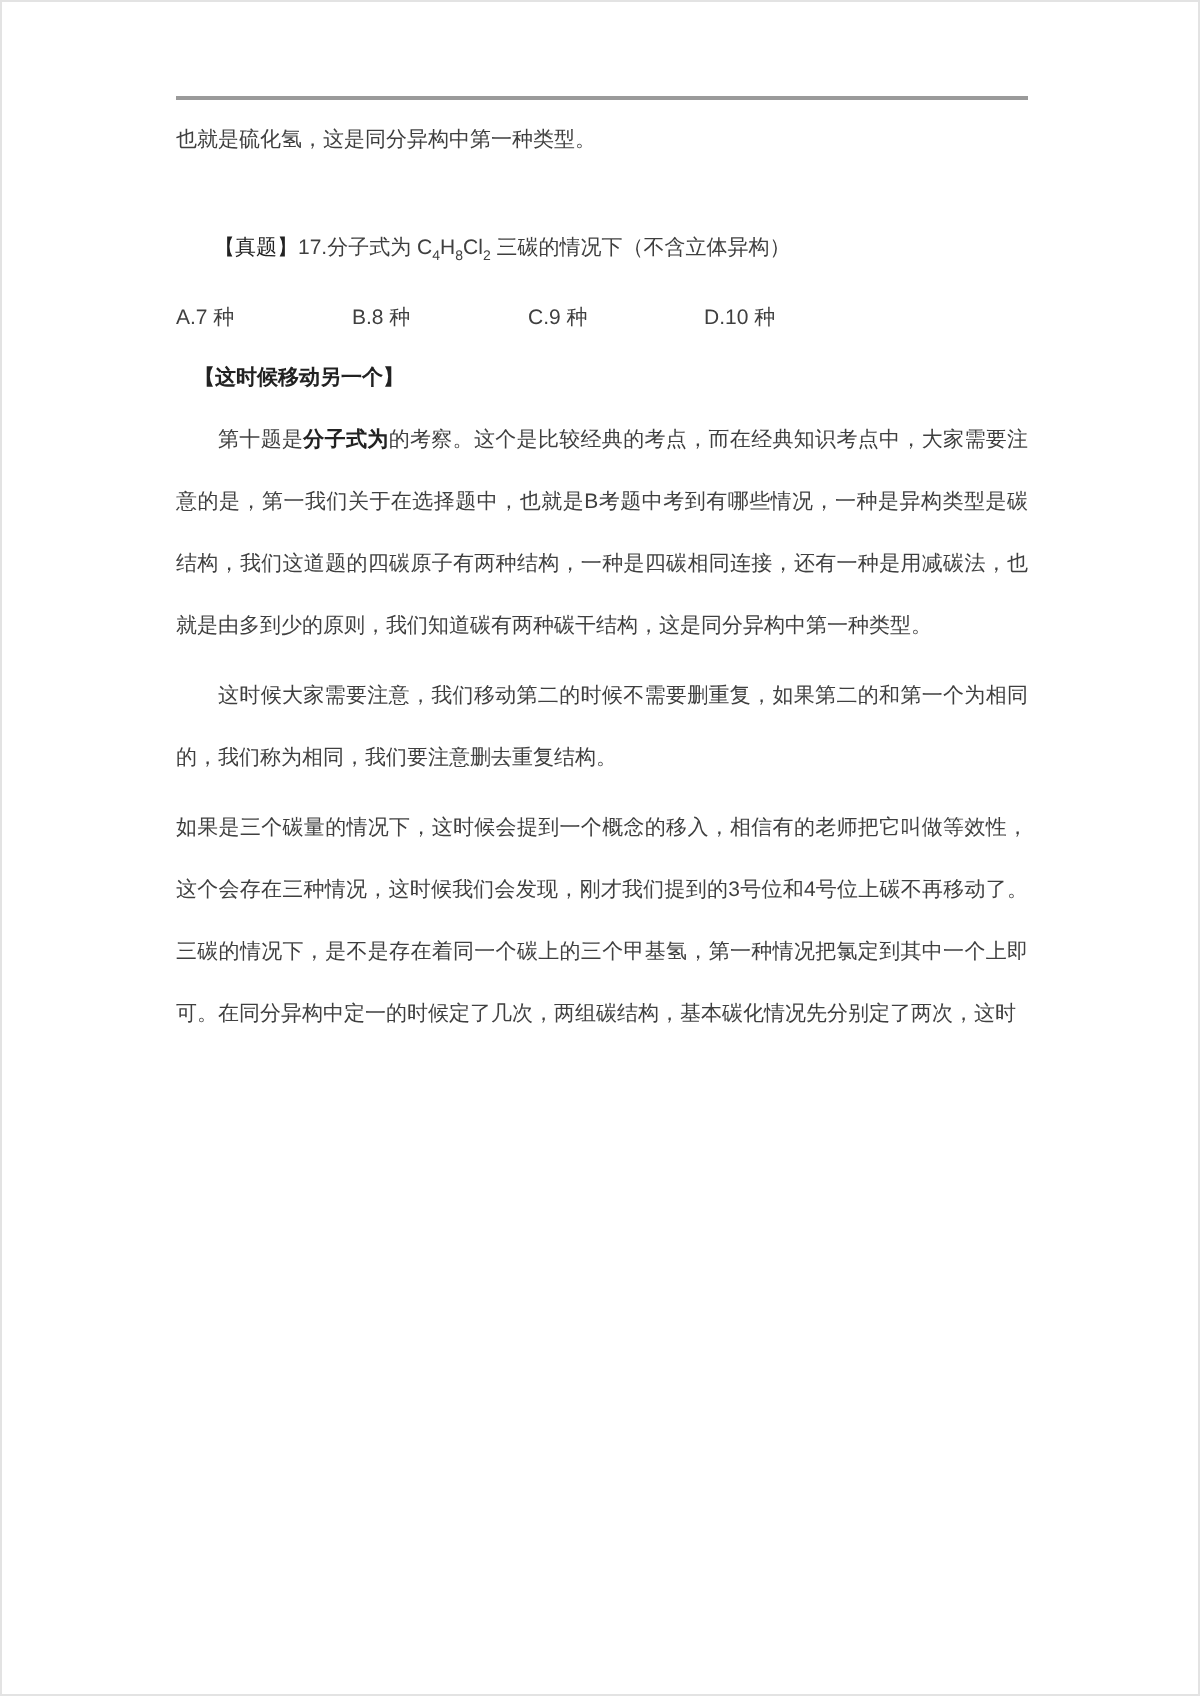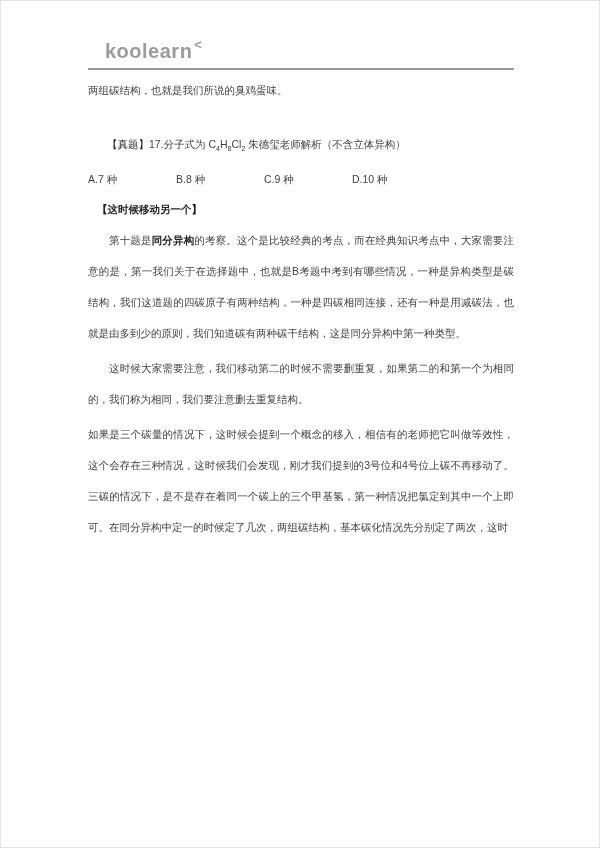--- a/index.html
+++ b/index.html
@@ -89,40 +89,37 @@
   .para b, .para strong { color: #222222; }
 </style>
 </head>
 <body>
 
 <div class="page">
   <div class="content">
 
     <header>
       <div class="logo">
-        <div class="logo-line1">
-          <span class="logo-text">koolearn</span><span class="logo-mark">&lt;</span>
-        </div>
       </div>
       <div class="rule"></div>
     </header>
 
     <main>
 
-      <p class="intro">两组碳结构，也就是我们所说的臭鸡蛋味。</p>
+      <p class="intro">也就是硫化氢，这是同分异构中第一种类型。</p>
 
-      <p class="question"><span class="q-tag">【真题】</span><span>17.分子式为 </span><span class="formula"><span>C</span><sub>4</sub><span>H</span><sub>8</sub><span>Cl</span><sub>2</sub></span><span> 朱德玺老师解析（不含立体异构）</span></p>
+      <p class="question"><span class="q-tag">【真题】</span><span>17.分子式为 </span><span class="formula"><span>C</span><sub>4</sub><span>H</span><sub>8</sub><span>Cl</span><sub>2</sub></span><span> 三碳的情况下（不含立体异构）</span></p>
 
       <p class="options">
         <span class="option">A.7 种</span><span class="option">B.8 种</span><span class="option">C.9 种</span><span class="option">D.10 种</span>
       </p>
 
       <p class="analysis-header">【这时候移动另一个】</p>
 
-      <p class="para"><span>第十题是</span><b>同分异构</b><span>的考察。这个是比较经典的考点，而在经典知识考点中，大家需要注意的是，第一我们关于在选择题中，也就是B考题中考到有哪些情况，一种是异构类型是碳结构，我们这道题的四碳原子有两种结构，一种是四碳相同连接，还有一种是用减碳法，也就是由多到少的原则，我们知道碳有两种碳干结构，这是同分异构中第一种类型。</span></p>
+      <p class="para"><span>第十题是</span><b>分子式为</b><span>的考察。这个是比较经典的考点，而在经典知识考点中，大家需要注意的是，第一我们关于在选择题中，也就是B考题中考到有哪些情况，一种是异构类型是碳结构，我们这道题的四碳原子有两种结构，一种是四碳相同连接，还有一种是用减碳法，也就是由多到少的原则，我们知道碳有两种碳干结构，这是同分异构中第一种类型。</span></p>
 
 
       <p class="para">这时候大家需要注意，我们移动第二的时候不需要删重复，如果第二的和第一个为相同的，我们称为相同，我们要注意删去重复结构。</p>
 
       <p class="para no-indent">如果是三个碳量的情况下，这时候会提到一个概念的移入，相信有的老师把它叫做等效性，这个会存在三种情况，这时候我们会发现，刚才我们提到的3号位和4号位上碳不再移动了。三碳的情况下，是不是存在着同一个碳上的三个甲基氢，第一种情况把氯定到其中一个上即可。在同分异构中定一的时候定了几次，两组碳结构，基本碳化情况先分别定了两次，这时</p>
 
     </main>
   </div>
 </div>
 

